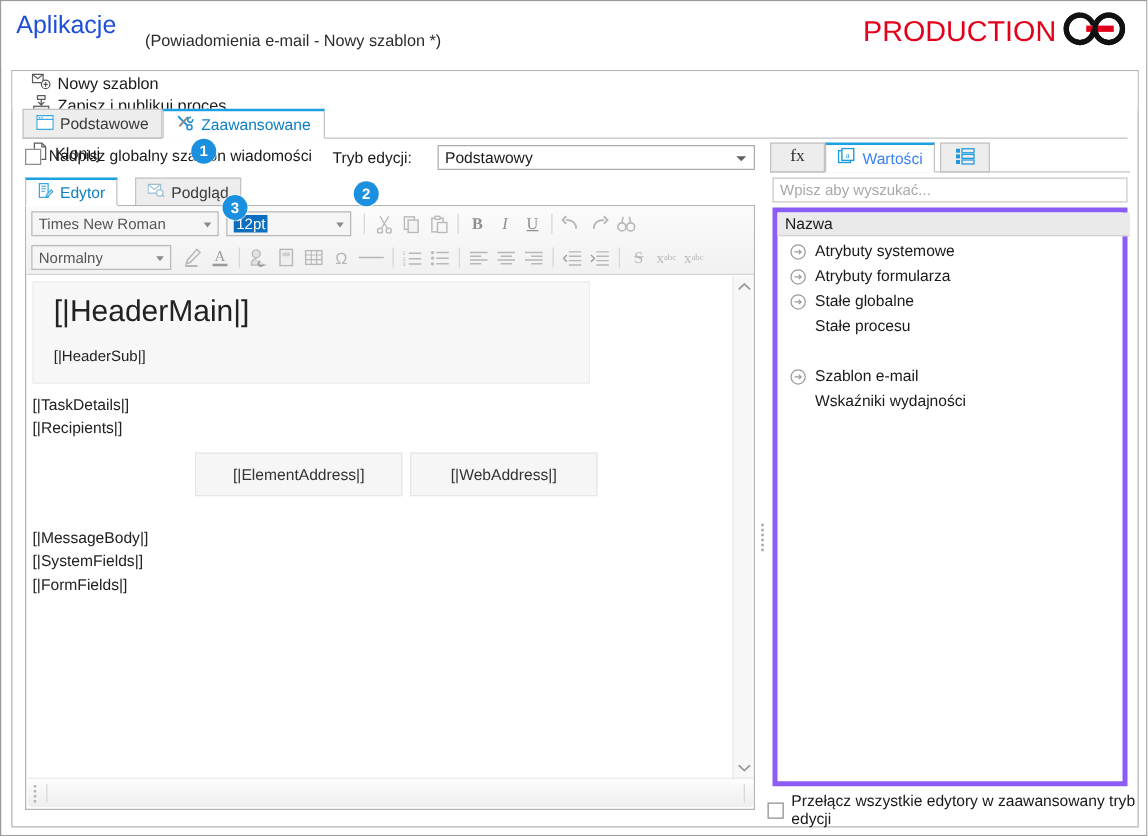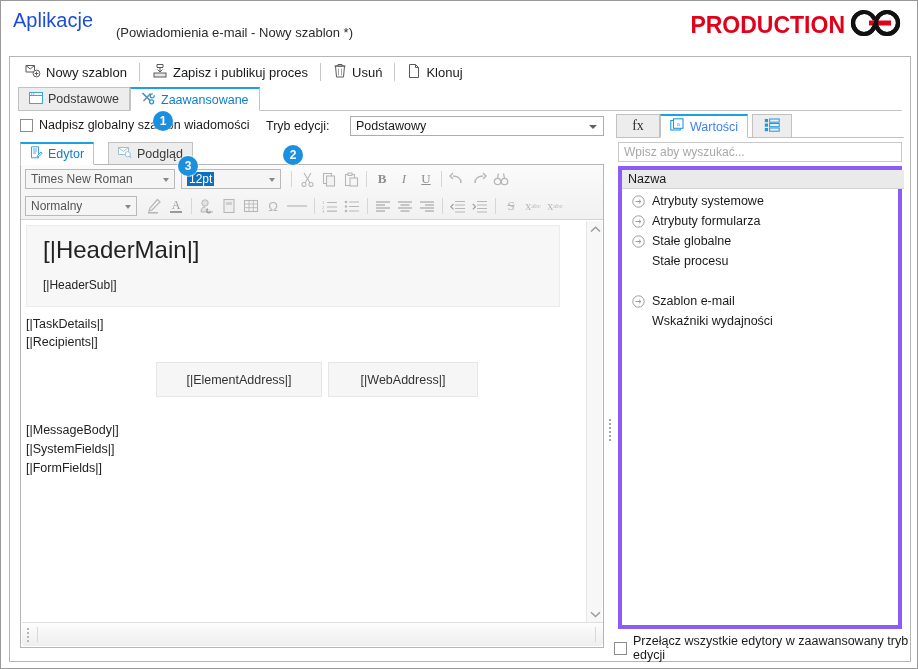--- a/index.html
+++ b/index.html
@@ -31,37 +31,38 @@
   .app-subtitle {
     position: absolute; left: 115px; top: 24px;
     font-size: 13px; color: #2b2b2b;
   }
   .logo {
     position: absolute; right: 14px; top: 8px;
     display: flex; align-items: center; gap: 4px;
   }
   .logo-text {
     font-size: 23px; color: #e2001a; letter-spacing: 0px;
-    font-family: "Liberation Sans", sans-serif; font-weight: 700;
+    font-family: "Liberation Sans", sans-serif; font-weight: 400;
   }
   .logo-mark { display: block; }
 
   
   .panel {
     position: absolute; left: 8px; top: 55px;
     width: 902px; height: 606px;
     border: 1px solid #b5b5b5;
     background: #ffffff;
   }
 
   
   .toolbar {
     position: absolute; left: 0; top: 0; width: 900px; height: 30px;
-    display: flex; align-items: center; padding-left: 8px; gap: 0px;
+    display: flex; padding-left: 8px; gap: 0px;
     background: #ffffff;
+    flex-direction: column;
   }
   .tb-btn {
     display: flex; align-items: center; gap: 5px;
     height: 24px; padding: 0 7px; cursor: default;
     font-size: 13px; color: #1a1a1a; white-space: nowrap;
   }
   .tb-sep {
     width: 1px; height: 18px; background: #c8c8c8; margin: 0 5px;
   }
 
@@ -159,21 +160,21 @@
   .ic { width: 22px; height: 22px; display: flex; align-items: center; justify-content: center; color: #b7b7b7; }
   .vsep { width: 1px; height: 16px; background: #d6d6d6; margin: 0 4px; }
 
   
   .canvas {
     position: absolute; left: 1px; top: 56px; width: 563px; height: 402px;
     background: #ffffff; overflow: hidden;
     font-family: "Liberation Sans", sans-serif;
   }
   .hdr-box {
-    position: absolute; left: 4px; top: 4px; width: 534px; height: 82px;
+    position: absolute; left: 4px; top: 4px; width: 446px; height: 82px;
     background: #f7f7f7; border: 1px solid #ececec;
   }
   .hdr-main { position: absolute; left: 16px; top: 10px; font-size: 24px; color: #222; font-weight: 300; }
   .hdr-sub  { position: absolute; left: 16px; top: 52px; font-size: 12px; color: #222; }
   .ln { position: absolute; left: 4px; font-size: 12.5px; color: #222; }
   .btnbox {
     position: absolute; height: 35px; background: #f6f6f6; border: 1px solid #e6e6e6;
     display: flex; align-items: center; justify-content: center;
     font-size: 12.5px; color: #333;
   }

